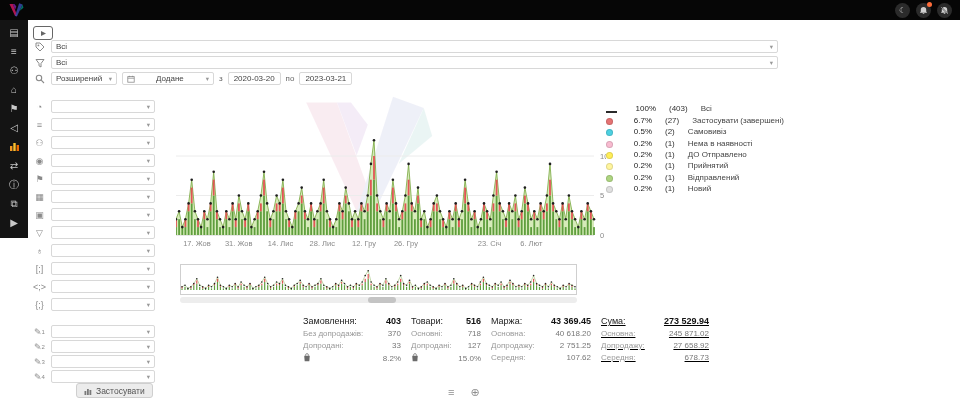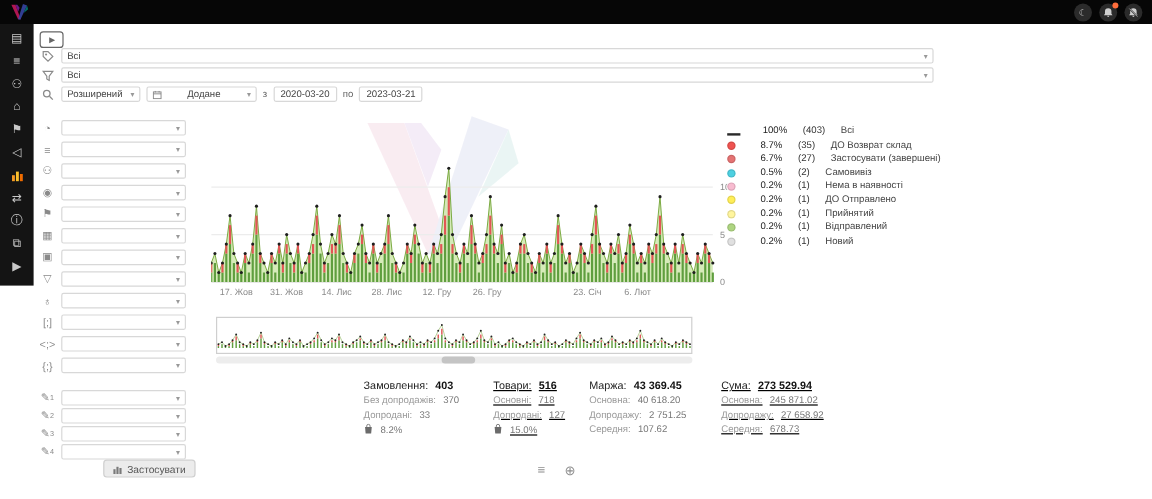--- a/index.html
+++ b/index.html
@@ -20,44 +20,44 @@
   .sel .ico{display:flex;align-items:center;margin-right:3px;}
   .selval{white-space:nowrap;overflow:hidden;}
   .caret{font-size:6.5px;color:#999;margin-left:4px;flex:none;}
   .wide{width:727px;}
   .fsel{width:104px;}
   .lbl{font-size:8px;color:#666;}
   .dinput{height:13px;border:1px solid #d8d8d8;border-radius:2px;background:#fff;padding:0 5px;font-size:8px;color:#444;display:flex;align-items:center;box-sizing:border-box;cursor:text;}
   .videobtn{position:absolute;left:33px;top:26px;width:18px;height:12px;border:1px solid #666;border-radius:3px;display:flex;align-items:center;justify-content:center;cursor:pointer;background:#fff;z-index:4;}
   .pnum{font-size:6px;vertical-align:sub;}
   
-  .apply{position:absolute;left:86px;top:383px;height:15px;display:flex;align-items:center;gap:4px;background:#ececec;border:1px solid #cfcfcf;border-radius:3px;padding:0 7px;font-size:8.5px;color:#555;cursor:pointer;font-family:inherit;}
+  .apply{position:absolute;left:76px;top:383px;height:15px;display:flex;align-items:center;gap:4px;background:#ececec;border:1px solid #cfcfcf;border-radius:3px;padding:0 7px;font-size:8.5px;color:#555;cursor:pointer;font-family:inherit;}
   
   .watermark{position:absolute;left:295px;top:92px;width:140px;height:130px;opacity:.08;pointer-events:none;z-index:1;}
   #mainChart{position:absolute;left:176px;top:96px;z-index:2;}
   
   #legend{position:absolute;left:606px;top:102px;width:180px;z-index:2;}
   .lrow{display:flex;align-items:flex-end;gap:13px;height:11.4px;font-size:8px;color:#333;cursor:pointer;}
   .ldot{width:7px;height:7px;border-radius:50%;flex:none;box-shadow:inset 0 0 0 1px rgba(0,0,0,.12);}
   .lline{width:11px;height:2px;background:#2a2a2a;flex:none;}
   .lpct{min-width:26px;text-align:right;color:#222;}
   .lcnt{color:#333;}
   .llab{color:#444;white-space:nowrap;}
   
   .mini{position:absolute;left:180px;top:264px;width:397px;height:31px;border:1px solid #cfcfcf;box-sizing:border-box;background:#fff;z-index:2;}
   .sbar{position:absolute;left:180px;top:297px;width:397px;height:6px;background:#ededed;border-radius:3px;z-index:2;cursor:pointer;}
   .thumb{position:absolute;left:188px;top:0;width:28px;height:6px;border-radius:3px;background:#c4c4c4;cursor:grab;}
   
   #stats{position:absolute;left:303px;top:316px;display:flex;gap:10px;z-index:2;}
   .scol{display:flex;flex-direction:column;gap:3px;}
   .scol:nth-child(1){width:98px;}
-  .scol:nth-child(2){width:70px;text-decoration:underline;}
+  .scol:nth-child(2){width:70px;}
   .scol:nth-child(3){width:100px;}
   .scol:nth-child(4){width:108px;text-decoration:underline;}
-  .srow{display:flex;align-items:center;font-size:8px;color:#999;gap:6px;}
+  .srow{display:flex;justify-content:space-between;align-items:center;font-size:8px;color:#999;gap:6px;}
   .srow .sv{color:#777;text-align:right;}
   .srow.t{font-size:9px;color:#222;}
   .srow.t .sv{color:#111;font-weight:bold;}
   
   #chartBtns{position:absolute;left:448px;top:386px;display:flex;gap:16px;color:#8f8f8f;font-size:11px;z-index:2;}
   #chartBtns span{cursor:pointer;}
 </style>
 </head>
 <body>
 
@@ -560,26 +560,20 @@
   </svg>
 
 <div id="legend">
     <div class="lrow">
       <span class="lline"></span>
       <span class="lpct">100%</span>
       <span class="lcnt">(403)</span>
       <span class="llab">Всі</span>
     </div>
     <div class="lrow">
-      <span class="ldot" style="background: rgb(239, 83, 80);"></span>
-      <span class="lpct">8.7%</span>
-      <span class="lcnt">(35)</span>
-      <span class="llab">ДО Возврат склад</span>
-    </div>
-    <div class="lrow">
       <span class="ldot" style="background: rgb(229, 115, 115);"></span>
       <span class="lpct">6.7%</span>
       <span class="lcnt">(27)</span>
       <span class="llab">Застосувати (завершені)</span>
     </div>
     <div class="lrow">
       <span class="ldot" style="background: rgb(77, 208, 225);"></span>
       <span class="lpct">0.5%</span>
       <span class="lcnt">(2)</span>
       <span class="llab">Самовивіз</span>

